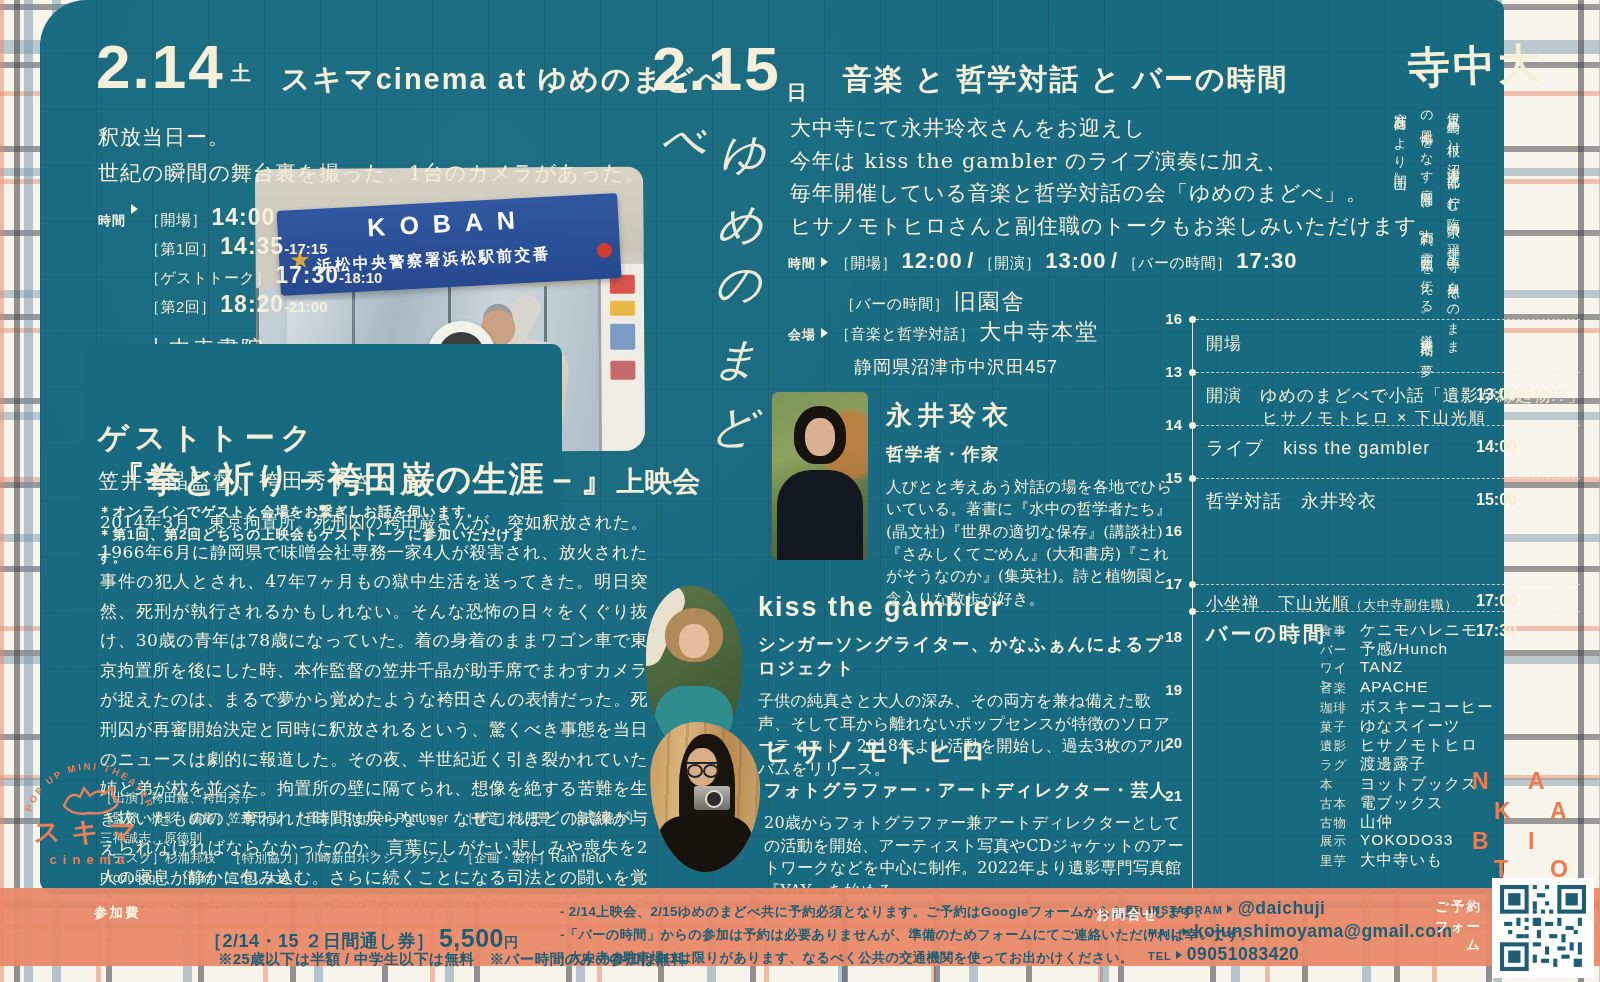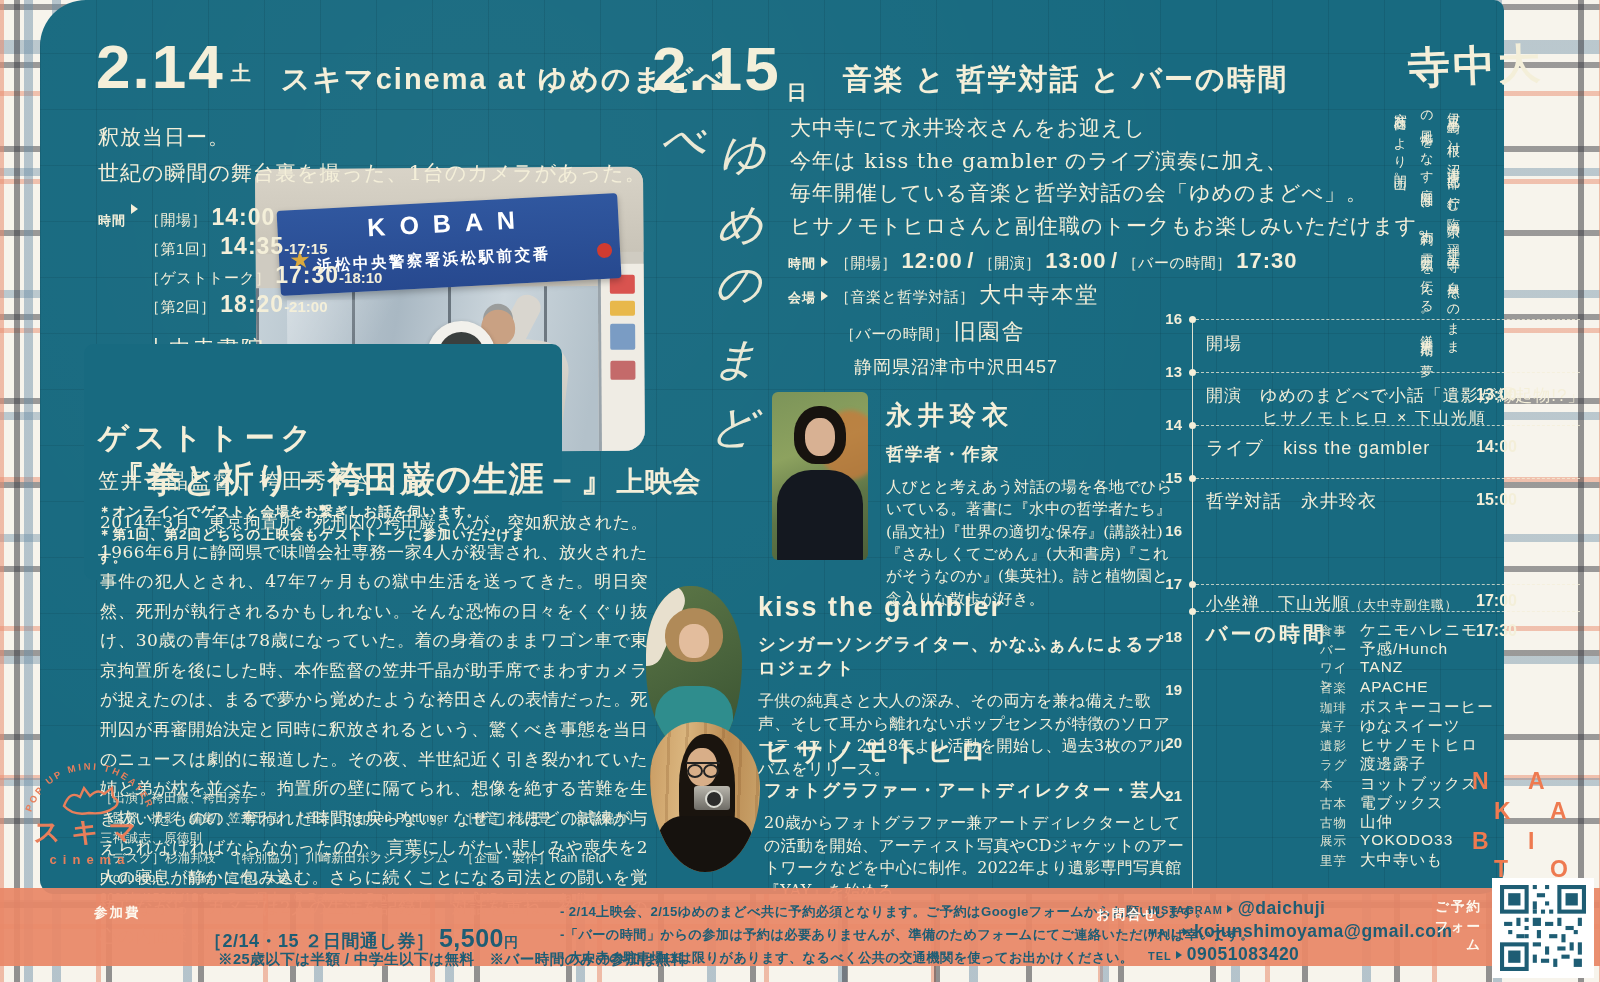--- a/index.html
+++ b/index.html
@@ -230,22 +230,22 @@
     <div>今年は kiss the gambler のライブ演奏に加え、</div>
     <div>毎年開催している音楽と哲学対話の会「ゆめのまどべ」。</div>
     <div>ヒサノモトヒロさんと副住職のトークもお楽しみいただけます。</div>
   </div>
 
   <div class="abs" style="left:788px;top:248px;z-index:3;white-space:nowrap;">
     <span class="lbl">時間</span><span class="tri"></span><span class="slot">［開場］</span> <span class="ttime" style="font-size:22px;">12:00</span> <span class="ttime" style="font-size:22px;">/</span> <span class="slot">［開演］</span> <span class="ttime" style="font-size:22px;">13:00</span> <span class="ttime" style="font-size:22px;">/</span> <span class="slot">［バーの時間］</span> <span class="ttime" style="font-size:22px;">17:30</span>
   </div>
 
   <div class="abs" style="left:788px;top:280px;z-index:3;">
+    <div style="margin:7px 0 0 52px;white-space:nowrap;"><span class="slot">［バーの時間］</span> <span class="venue-name">旧園舎</span></div>
     <div style="white-space:nowrap;"><span class="lbl">会場</span><span class="tri"></span><span class="slot">［音楽と哲学対話］</span> <span class="venue-name">大中寺本堂</span></div>
-    <div style="margin:7px 0 0 52px;white-space:nowrap;"><span class="slot">［バーの時間］</span> <span class="venue-name">旧園舎</span></div>
     <div class="small-venue" style="margin:8px 0 0 66px;font-size:18px;">静岡県沼津市中沢田457</div>
   </div>
 
   <div class="abs ph ph-nagai" style="left:772px;top:392px;width:96px;height:168px;">
     <div class="ph-blob1"></div>
     <div class="ph-hair"></div>
     <div class="ph-face"></div>
     <div class="ph-coat"></div>
   </div>
   <div class="abs" style="left:886px;top:398px;width:292px;z-index:3;">

